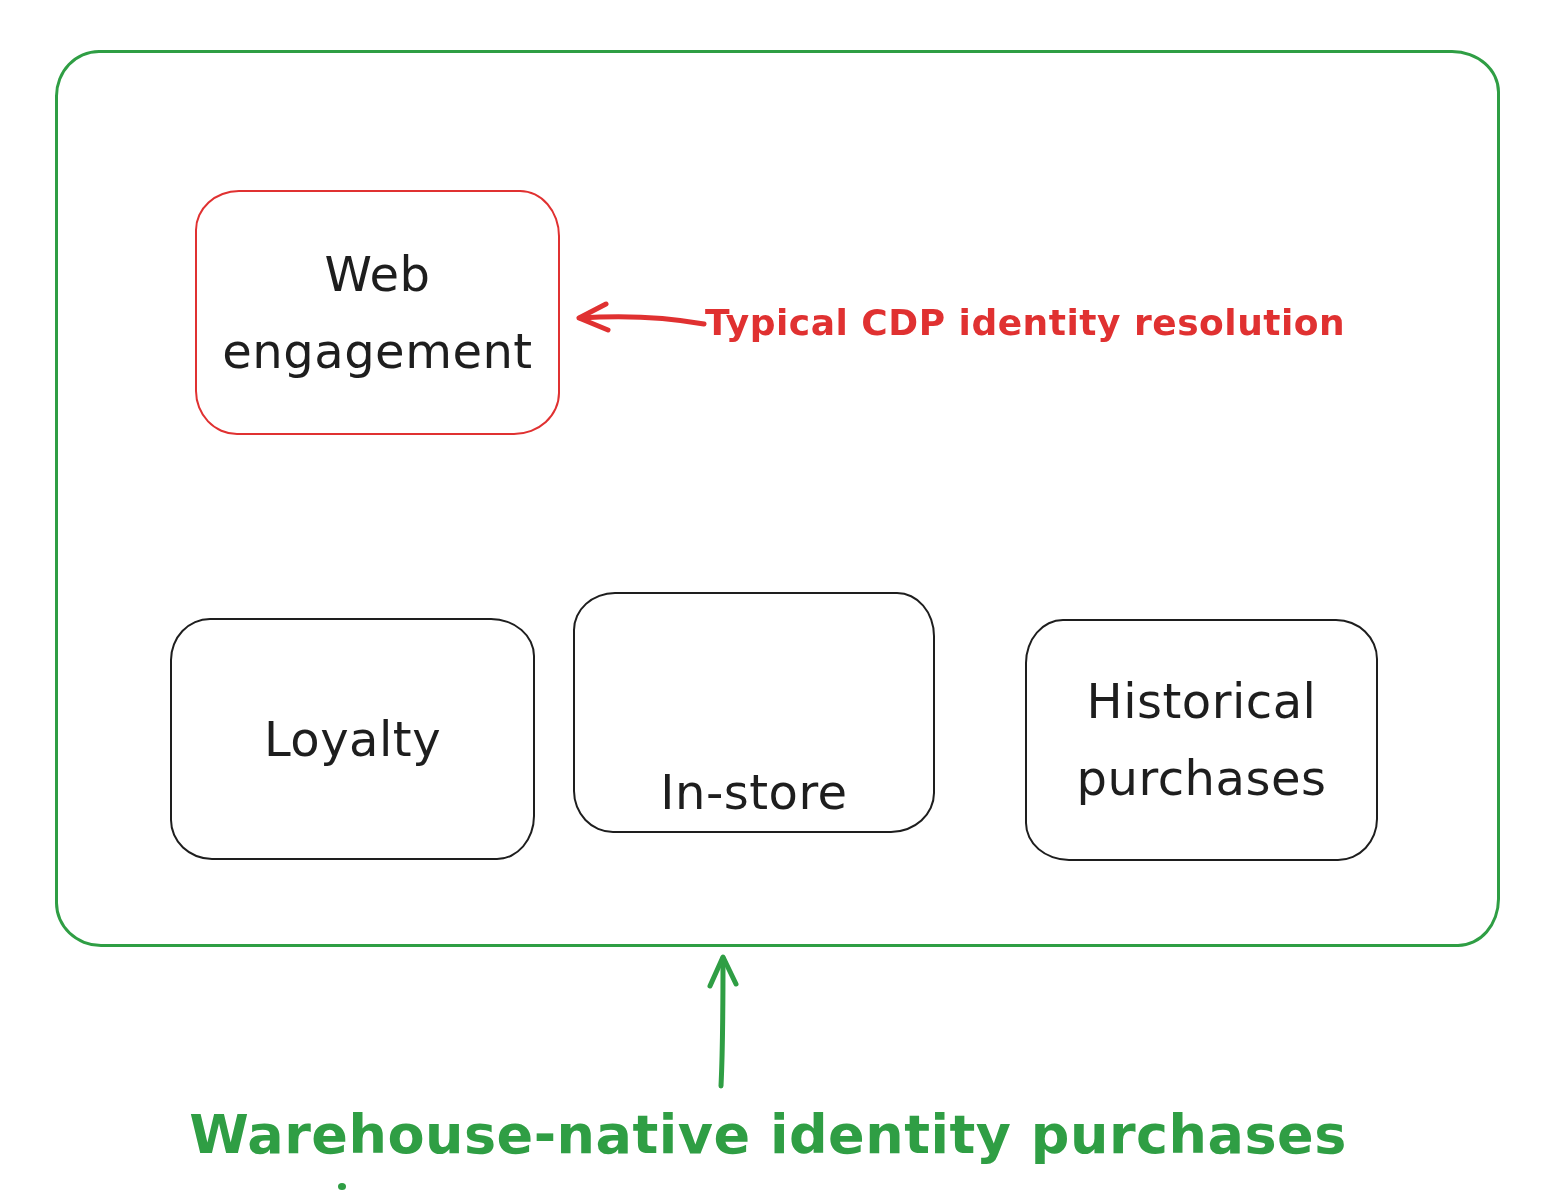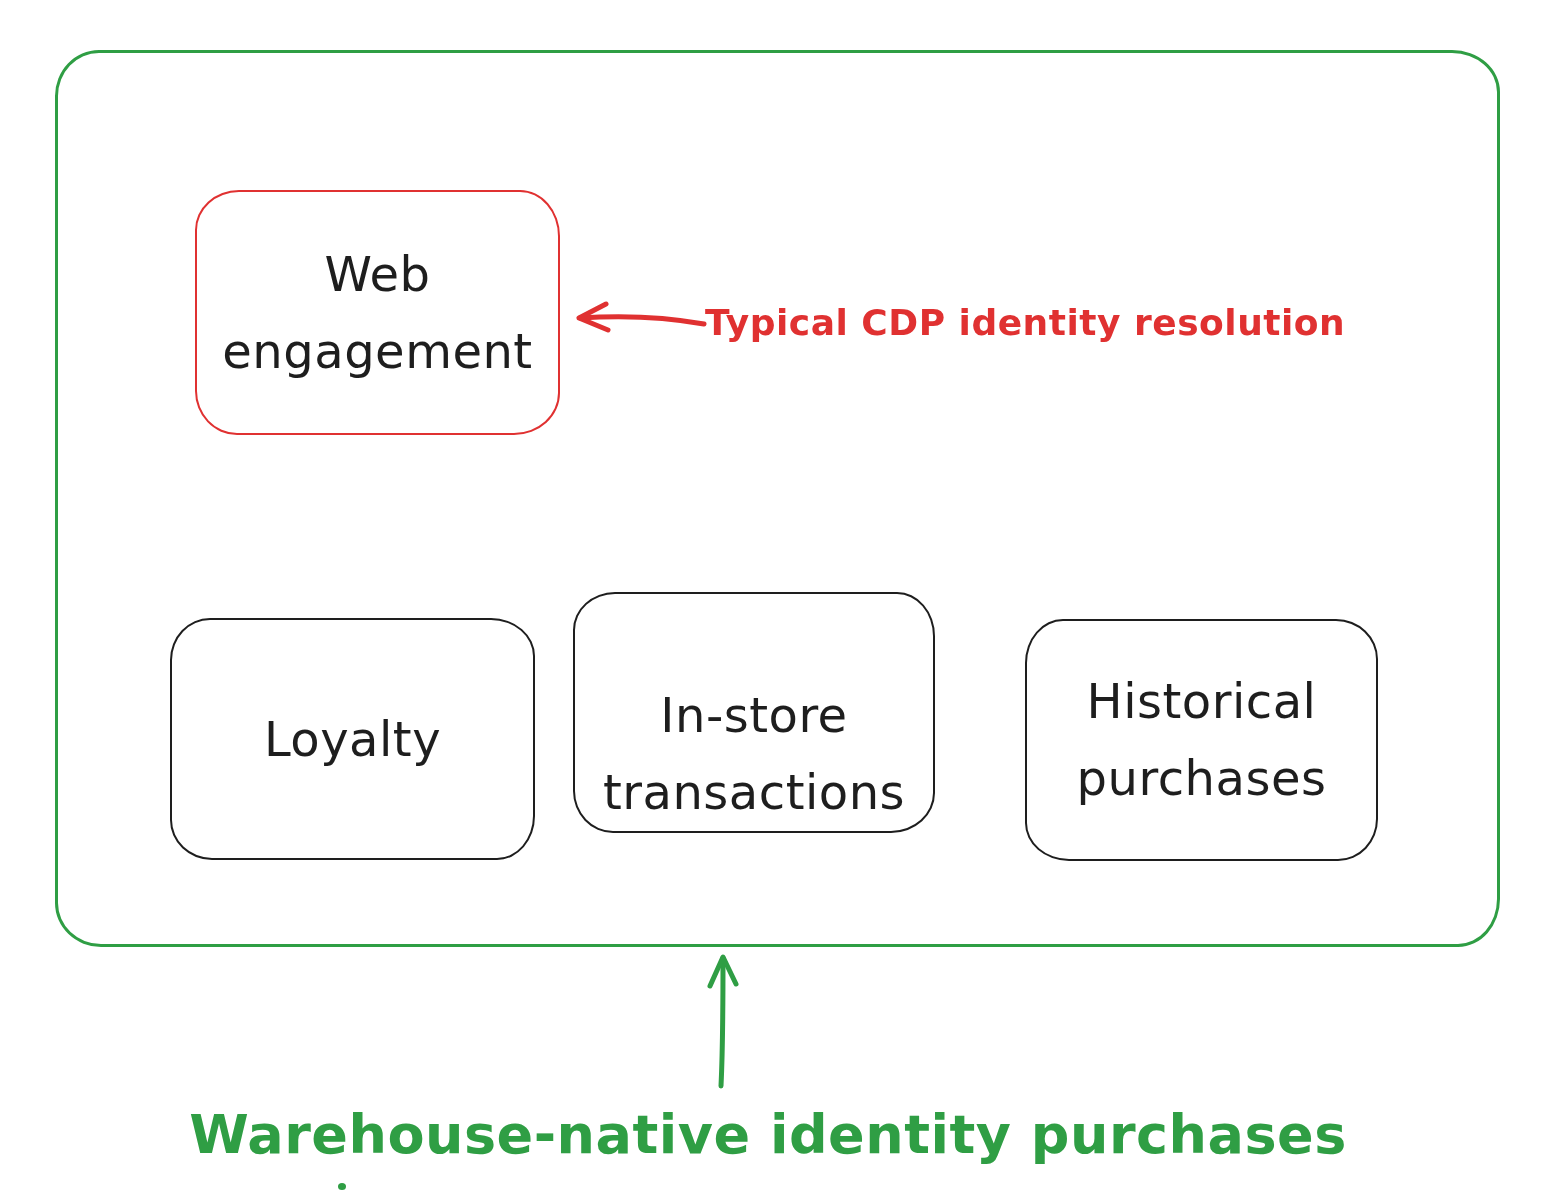--- a/index.html
+++ b/index.html
@@ -150,21 +150,20 @@
   <div class="red-annotation-text">Typical CDP identity resolution</div>
 
   <div class="source-box loyalty">
     <div class="box-label">
       <span>Loyalty</span>
     </div>
   </div>
   <div class="source-box instore">
     <div class="box-label">
       <span>In-store</span>
-      <span>transactions</span>
     </div>
   </div>
   <div class="source-box historical">
     <div class="box-label">
       <span>Historical</span>
       <span>purchases</span>
     </div>
   </div>
 
   <div class="green-arrow">

